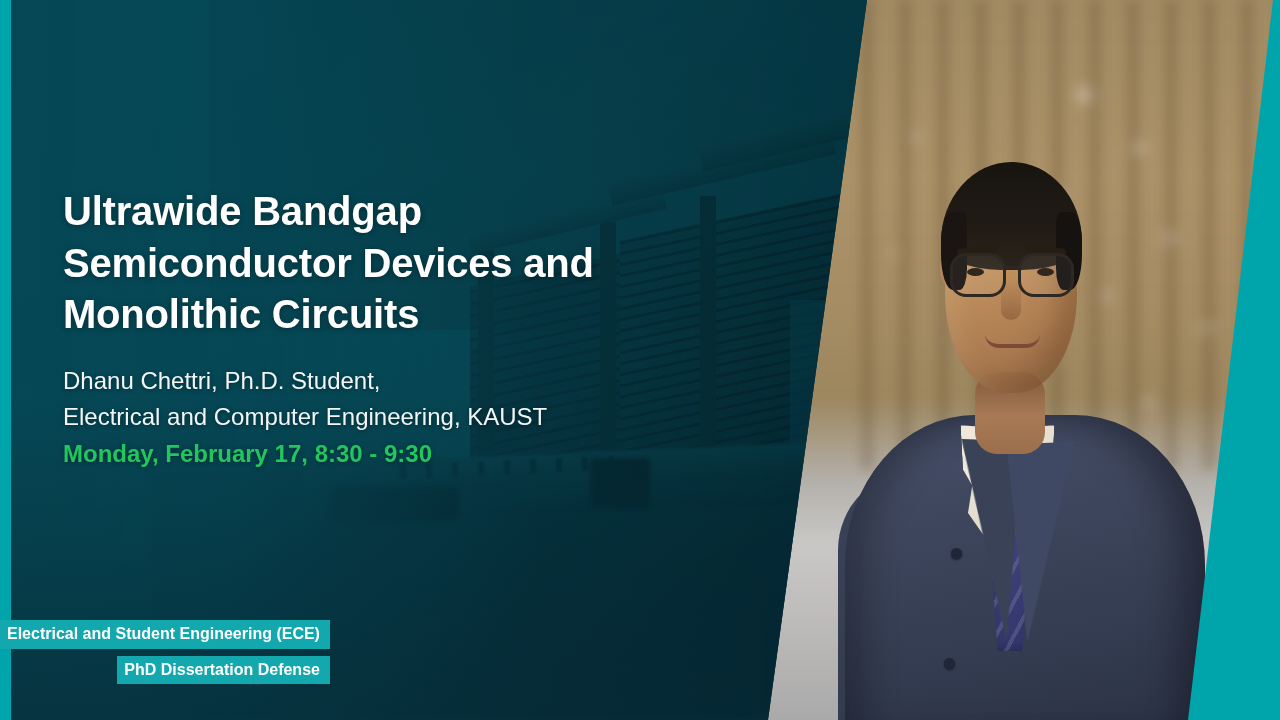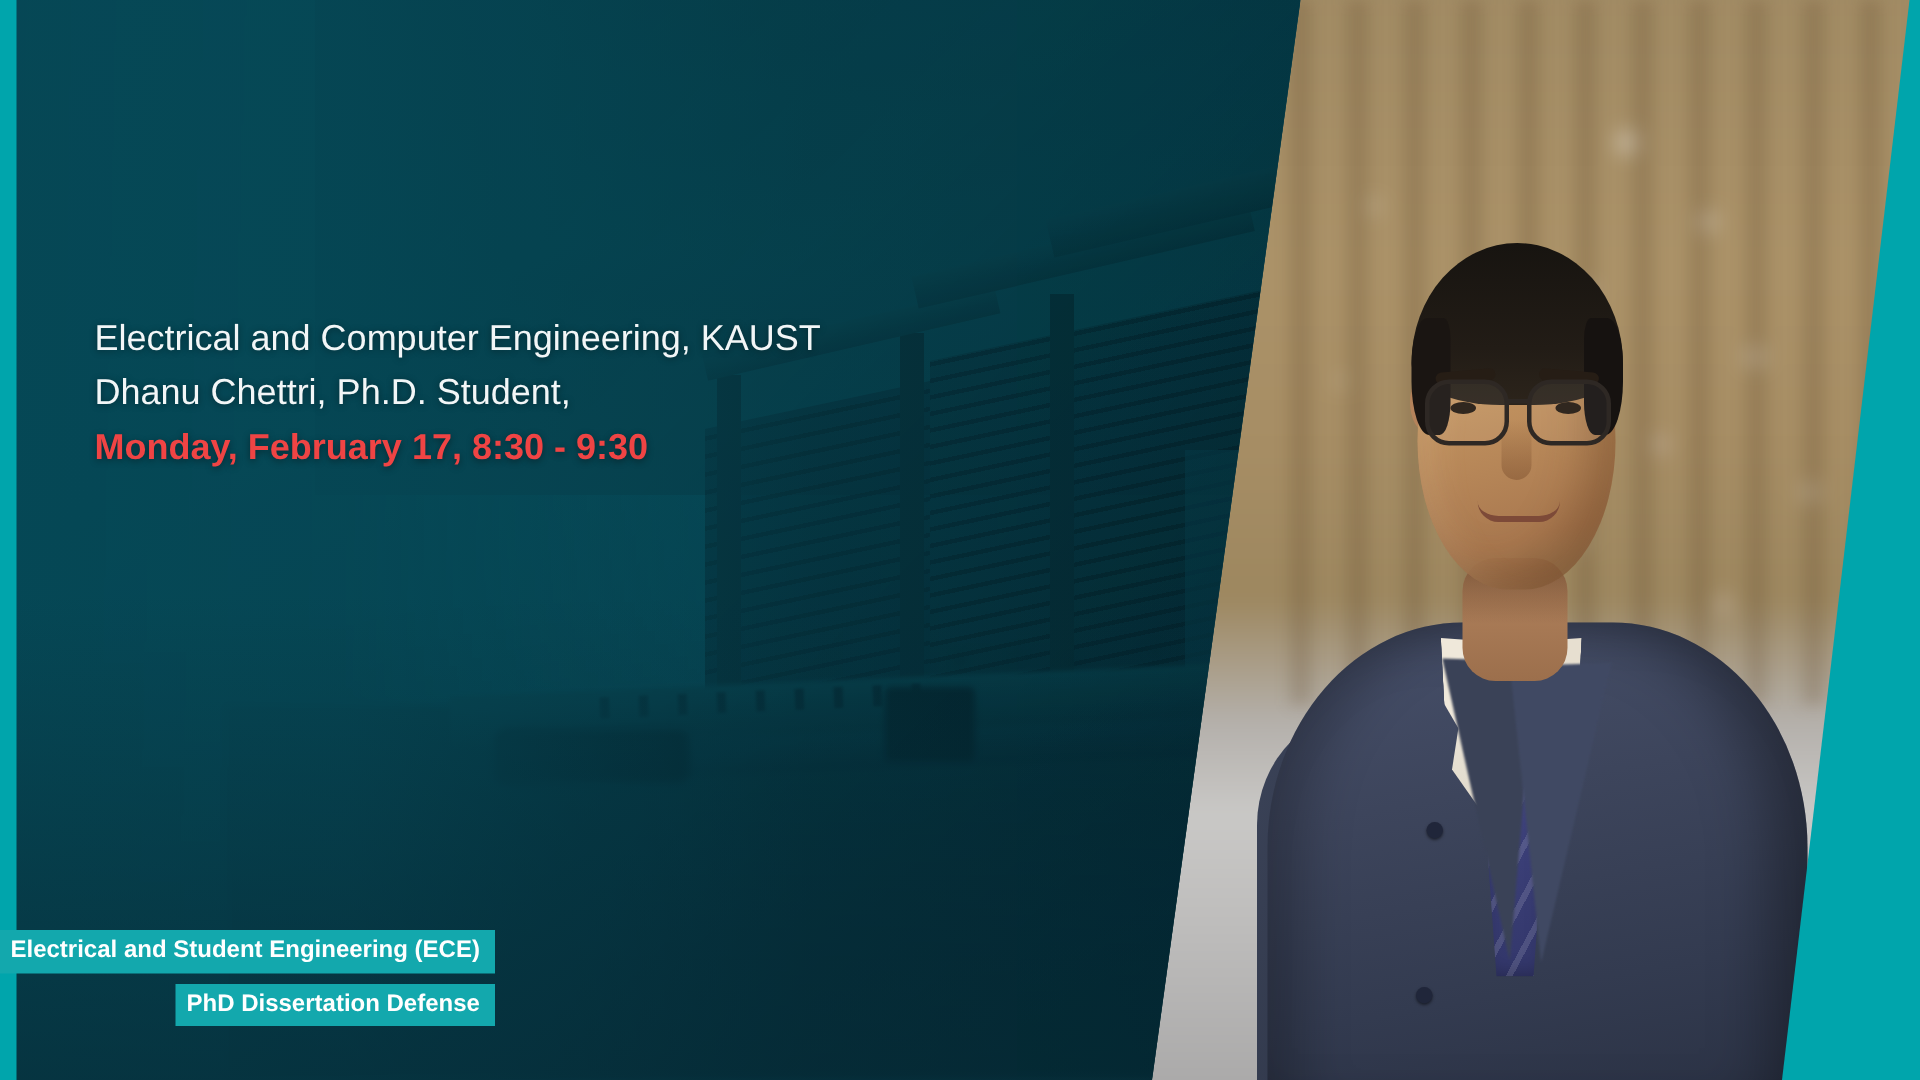--- a/index.html
+++ b/index.html
@@ -339,21 +339,21 @@
     white-space:pre-line;
   }
   .details {
     margin-top:22px;
     font-size:24px;
     line-height:1.52;
     color:#f2f6f7;
     text-shadow:0 1px 5px rgba(0,0,0,.40);
   }
   .details .d-line { display:block; font-weight:normal; }
-  .details .d-line.bold { font-weight:bold; color:#ef4444; }
+  .details .d-line.bold { font-weight:bold; color:#22c55e; }
 
   
   .badges { position:absolute; left:0; top:620px; }
   .badge {
     display:inline-block;
     background:#13a8ad;
     color:#ffffff;
     font-weight:bold;
     font-size:16px;
     padding:4px 10px 5px 7px;
@@ -430,23 +430,26 @@
       <div class="bp-boat2"></div>
       <div class="bp-tint"></div>
       <div class="bp-vignette"></div>
       <div class="bp-bottomfade"></div>
     </div>
   </div>
 
   <div class="accent-bar"></div>
 
   <div class="content">
+    <div class="title">Ultrawide Bandgap
+Semiconductor Devices and
+Monolithic Circuits</div>
     <div class="details">
+      <span class="d-line">Dhanu Chettri, Ph.D. Student,</span>
       <span class="d-line">Electrical and Computer Engineering, KAUST</span>
-      <span class="d-line">Dhanu Chettri, Ph.D. Student,</span>
       <span class="d-line bold">Monday, February 17, 8:30 - 9:30</span>
     </div>
   </div>
 
   <div class="badges">
     <div class="badge-row">
       <span class="badge">Electrical and Student Engineering (ECE)</span>
     </div>
     <div class="badge-row">
       <span class="badge">PhD Dissertation Defense</span>

